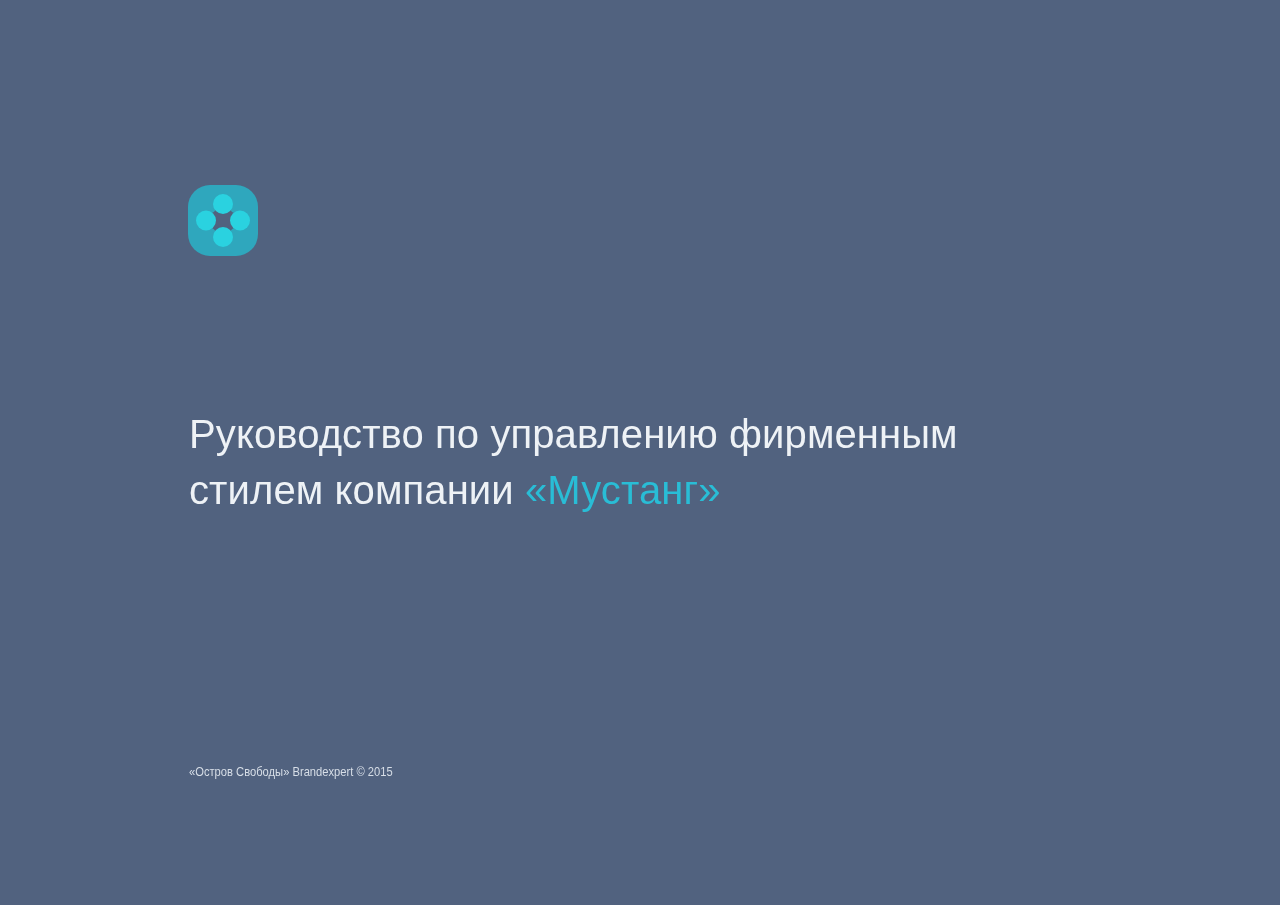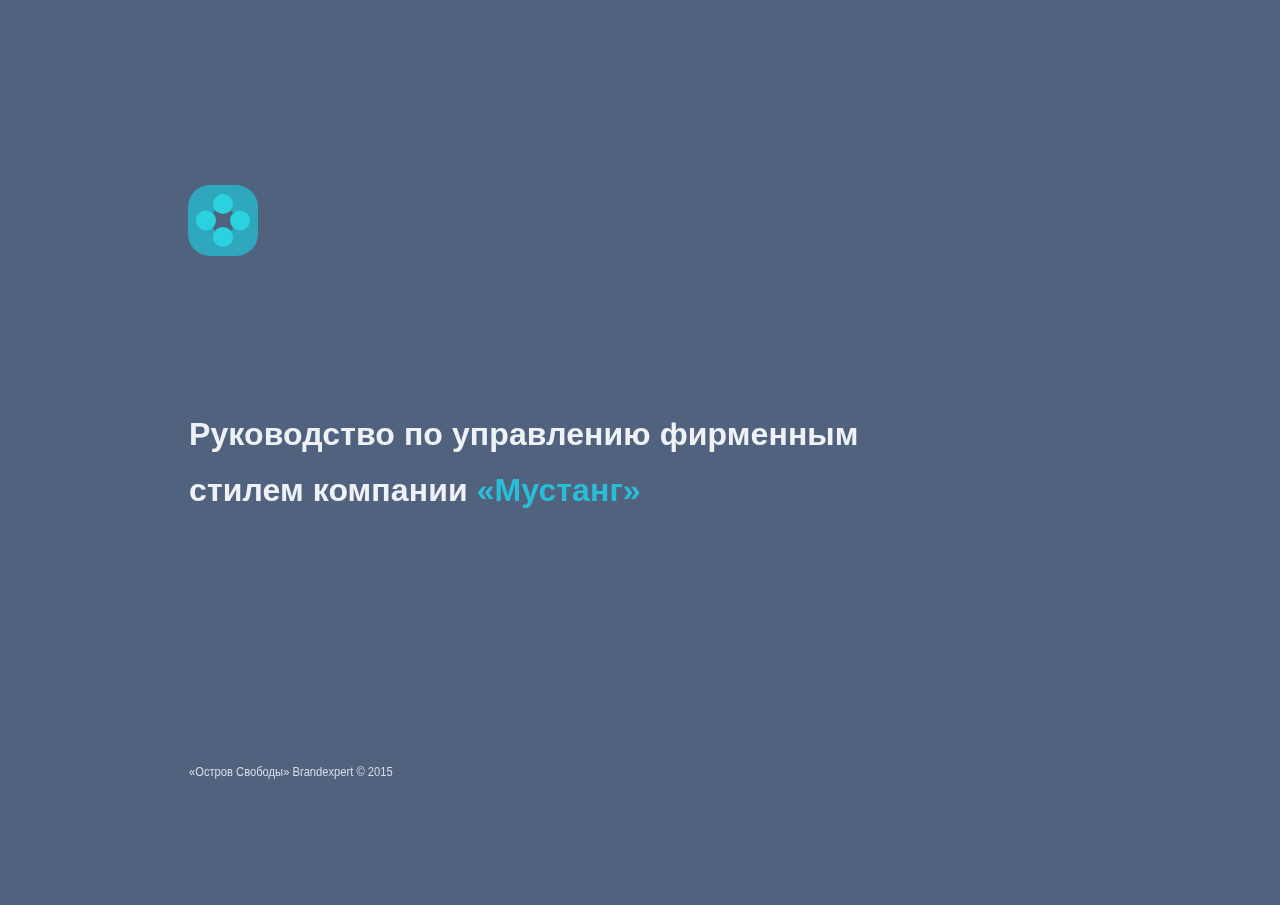--- a/index.html
+++ b/index.html
@@ -37,23 +37,23 @@
   }
 
   
   .title-block {
     position: absolute;
     left: 189px;
     top: 406px;
     width: 900px;
   }
   .title-line {
-    font-size: 32px;
+    font-size: 40px;
     line-height: 56px;
-    font-weight: 700;
+    font-weight: 400;
     letter-spacing: 0.1px;
     color: #eef2f6;
     white-space: nowrap;
   }
   .brand-accent {
     color: #29bdd6;
     margin-top: 32px;
   }
 
   

